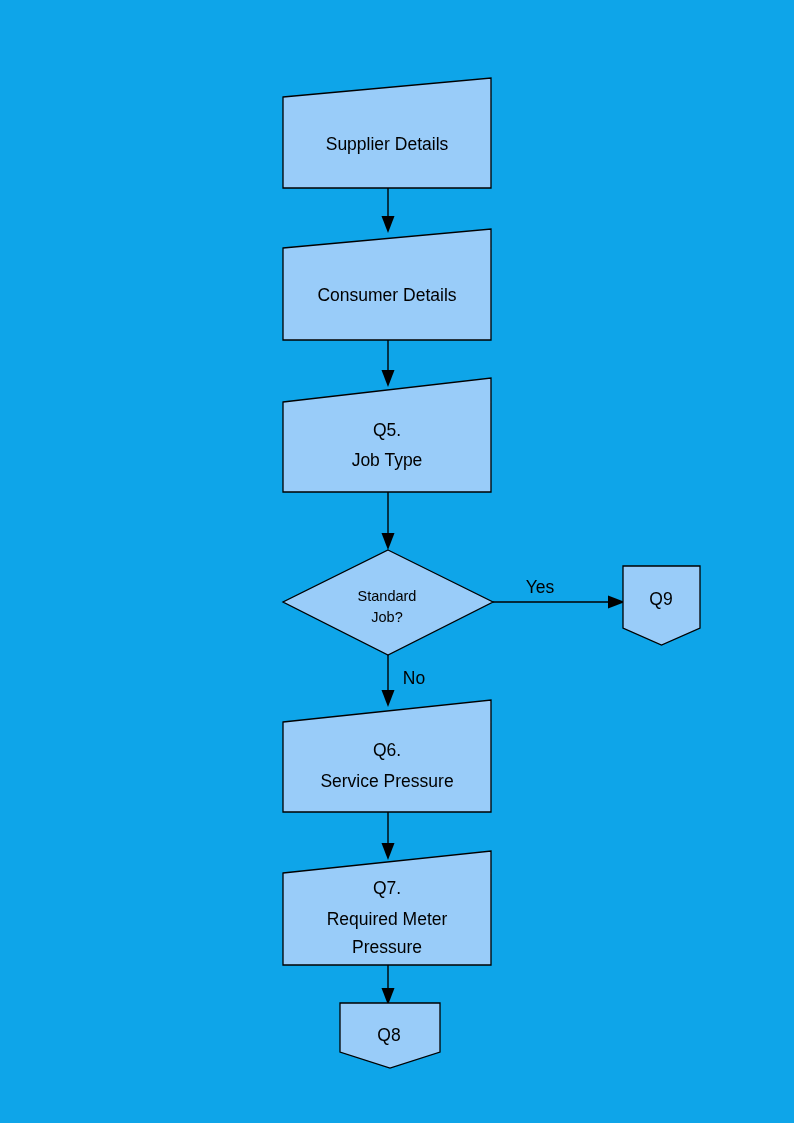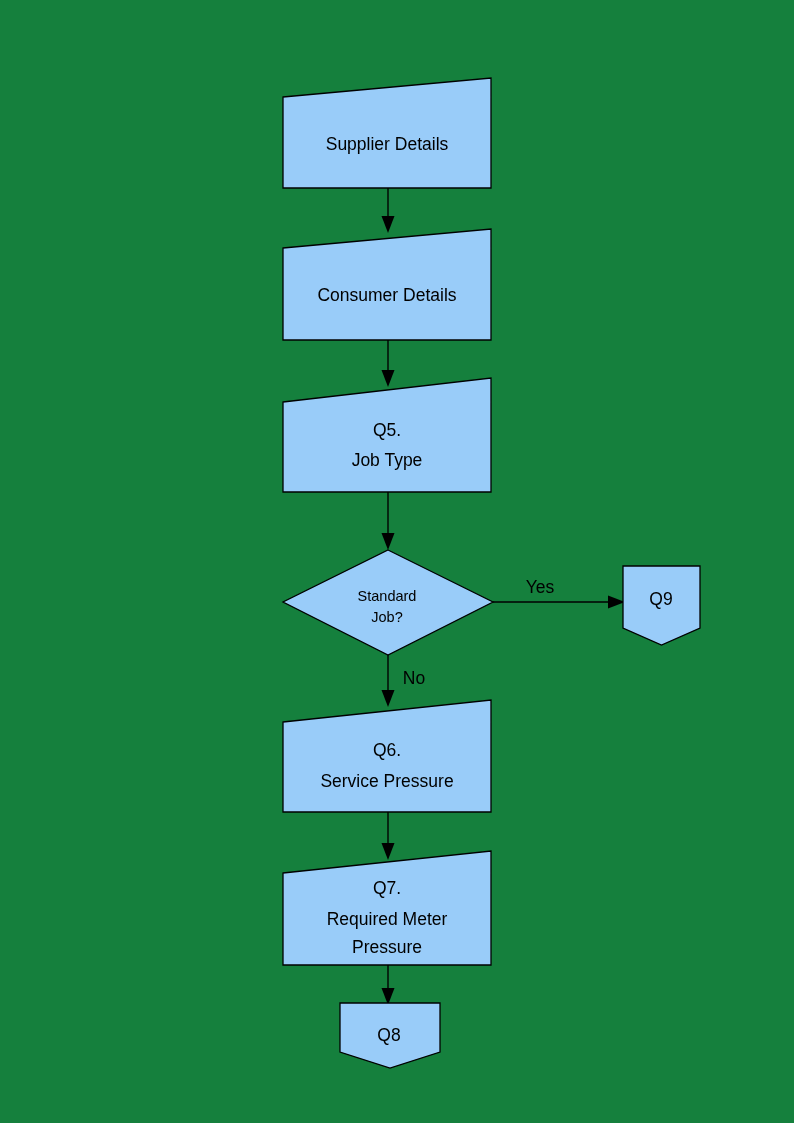--- a/index.html
+++ b/index.html
@@ -12,21 +12,21 @@
     width: 794px;
     height: 1123px;
     font-family: "Liberation Sans", sans-serif;
     color: #000000;
     overflow: hidden;
   }
   #flowchart-canvas {
     position: relative;
     width: 794px;
     height: 1123px;
-    background: #15803d;
+    background: #0ea5e9;
   }
   #flow-svg {
     position: absolute;
     left: 0;
     top: 0;
     width: 794px;
     height: 1123px;
     display: block;
   }
   .node-shape {

